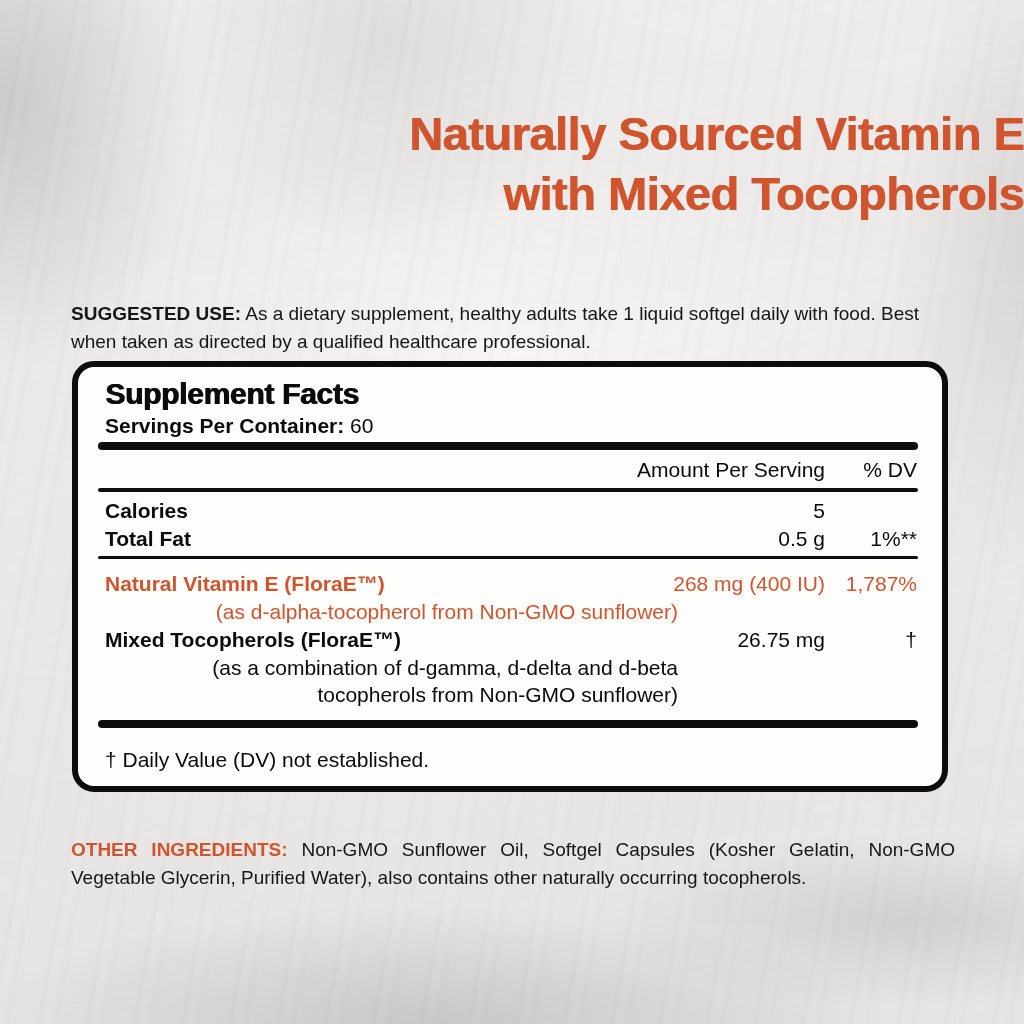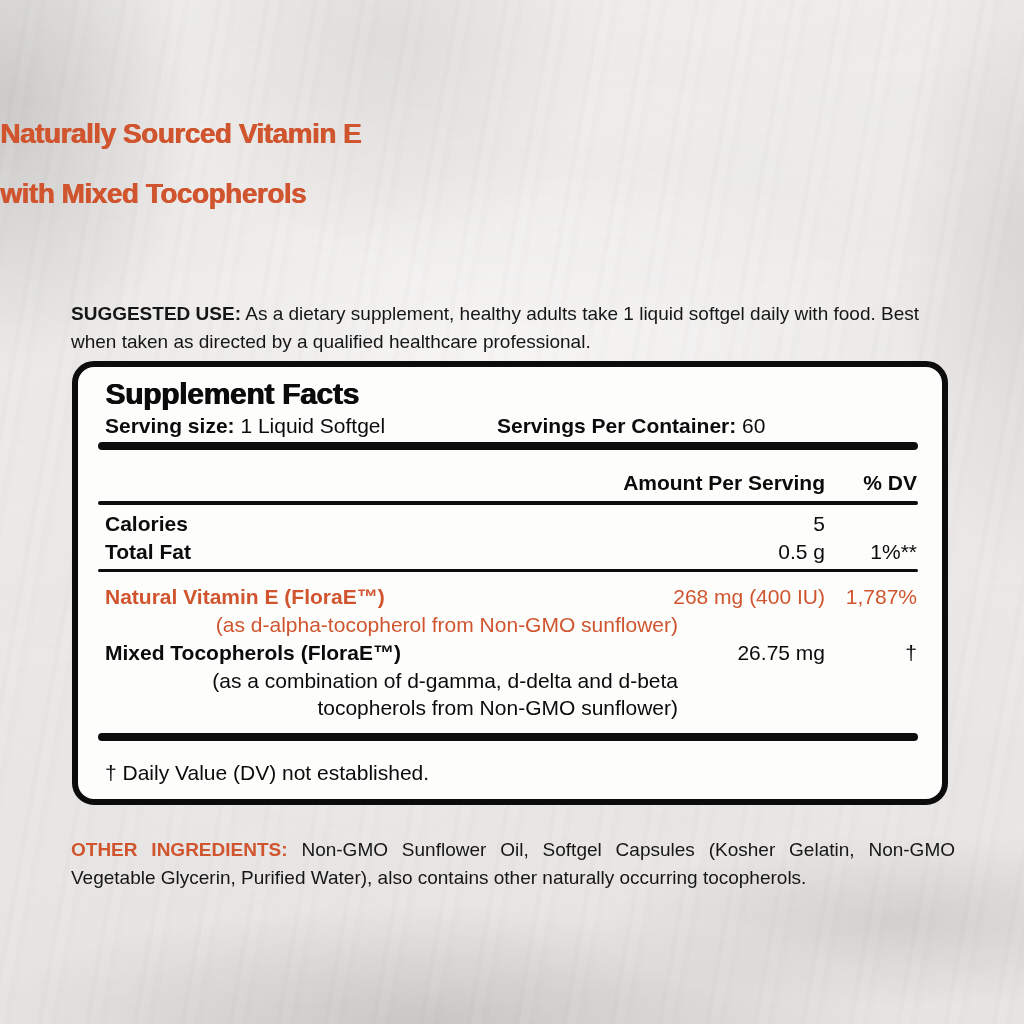--- a/index.html
+++ b/index.html
@@ -28,22 +28,22 @@
       rgba(255,255,255,0) 0 26px, rgba(120,118,116,.05) 26px 31px,
       rgba(255,255,255,.07) 31px 40px, rgba(135,133,131,.04) 40px 47px);
   }
   .bg-noise{position:absolute;inset:0;z-index:0;opacity:.5;}
 
   .content{position:absolute;inset:0;z-index:1;}
 
   
   .title{
     position:absolute;top:104px;left:0;width:100%;
-    text-align:left;color:var(--accent);
-    font-size:28px;line-height:60px;font-weight:bold;
+    text-align:right;color:var(--accent);
+    font-size:47px;line-height:60px;font-weight:bold;
     letter-spacing:-.5px;text-shadow:.8px 0 0 currentColor;
   }
 
   
   .para{position:absolute;left:71px;width:884px;color:var(--ink);
     font-size:19px;line-height:28px;}
   .suggested{top:281px;}
   .other{top:817px;line-height:27.5px;text-align:justify;}
   .b{font-weight:bold;}
   .accent-label{color:var(--accent);font-weight:bold;}
@@ -58,21 +58,21 @@
     font-size:30px;line-height:35px;font-weight:bold;letter-spacing:-.3px;
     text-shadow:1px 0 0 currentColor;margin:1px 0 1px;
   }
   .serving-row{display:flex;line-height:28px;margin:1px 0 2px;}
   .serving-row .left{flex:0 0 392px;}
   .rule{background:#0d0d0d;border-radius:4px;margin-left:-7px;width:calc(100% + 8px);}
   .rule.thick{height:8px;}
   .rule.mid{height:3.5px;}
   .grid-row{display:grid;grid-template-columns:1fr max-content 92px;align-items:baseline;line-height:28px;}
   .cell.amt,.cell.dv{text-align:right;white-space:nowrap;}
-  .hdr{padding:20px 0 5px;font-weight:bold;line-height:26px;}
+  .hdr{padding:7px 0 5px;font-weight:normal;line-height:26px;}
   .facts-basic{padding:5px 0 3px;}
   .facts-main{padding:11px 0 2px;}
   .nrow .name{font-weight:bold;}
   .nrow.orange{color:var(--accent);}
   .desc{padding-left:13px;line-height:27.5px;max-width:560px;text-align:right;}
   .sp{height:9px;}
   .footnotes{padding:18px 0 2px;line-height:28px;}
 </style>
 </head>
 <body>
@@ -96,21 +96,20 @@
     <div>Naturally Sourced Vitamin E</div>
     <div>with Mixed Tocopherols</div>
   </div>
 
   <p class="para suggested"><span class="b">SUGGESTED USE:</span> <span>As a dietary supplement, healthy adults take 1 liquid softgel daily with food. Best when taken as directed by a qualified healthcare professional.</span></p>
 
   <div class="panel">
     <div class="panel-title">Supplement Facts</div>
 
     <div class="serving-row">
-      <div class="left"><span class="b">Serving size:</span> <span>1 Liquid Softgel</span></div>
       <div><span class="b">Servings Per Container:</span> <span>60</span></div>
     </div>
 
     <div class="rule thick"></div>
 
     <div class="grid-row hdr">
       <div class="cell"></div>
       <div class="cell amt">Amount Per Serving</div>
       <div class="cell dv">% DV</div>
     </div>

